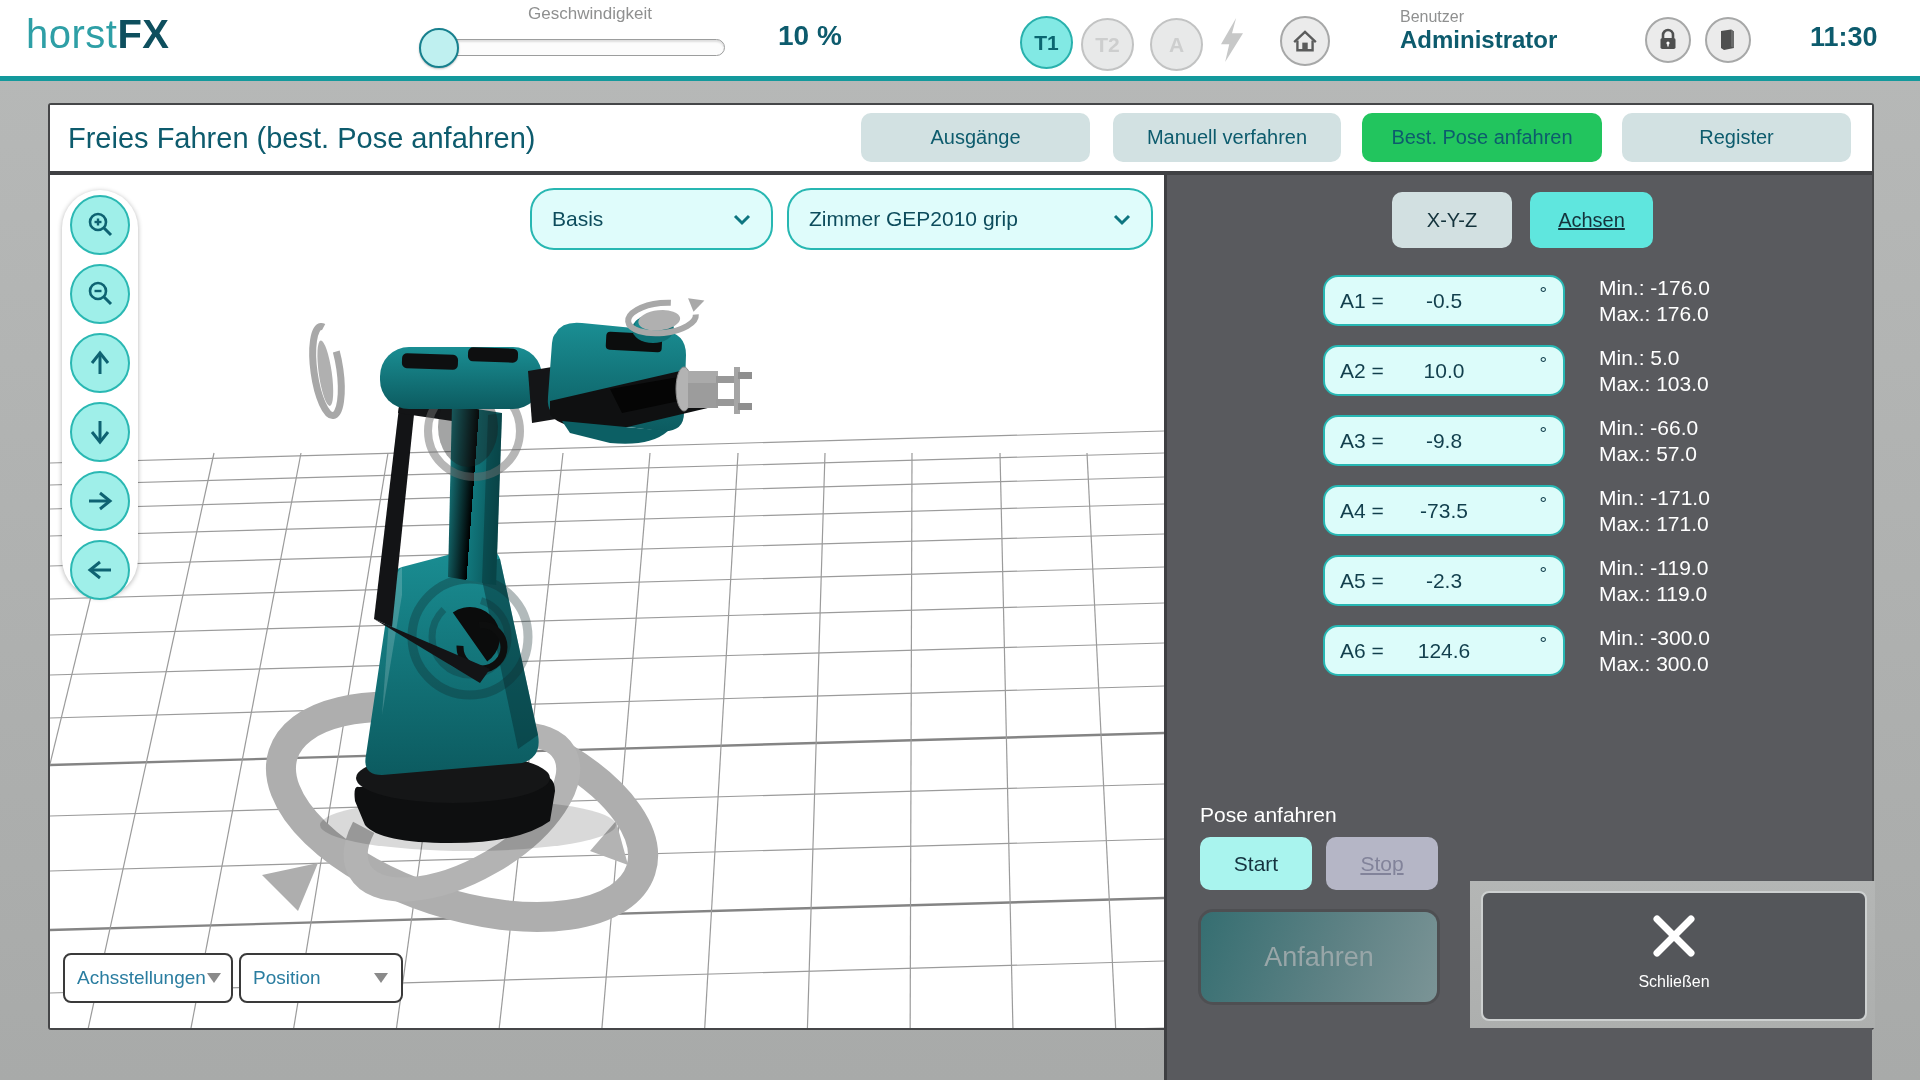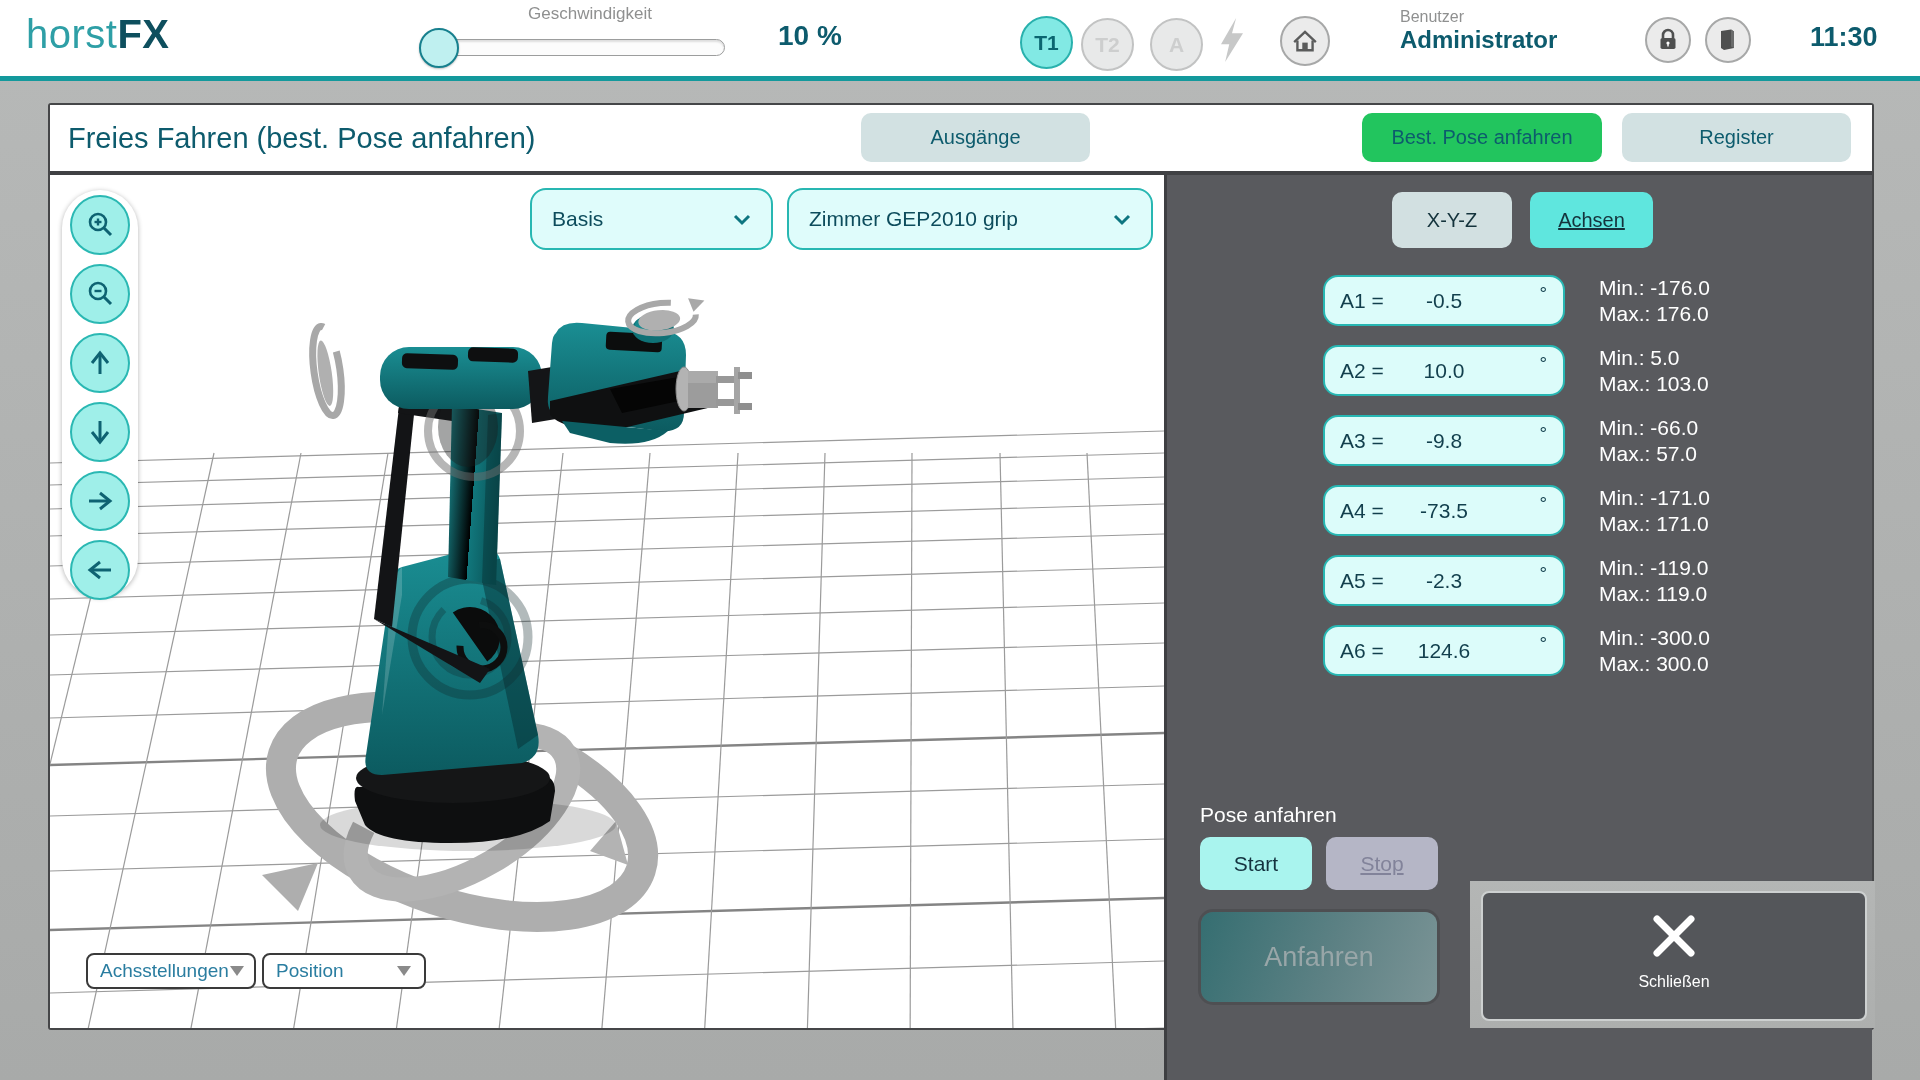--- a/index.html
+++ b/index.html
@@ -40,26 +40,26 @@
   .tab.inactive{background:#d2e1e2;}
   .tab.active{background:#22c55e;}
 
   
   #viewport{left:0;top:70px;width:1114px;height:853px;background:#ffffff;overflow:hidden;}
   #scene{left:0;top:0;}
   #toolbar{left:12px;top:15px;width:76px;height:407px;background:#fff;border-radius:38px;
            box-shadow:0 1px 5px rgba(0,0,0,.3);padding-top:5px;box-sizing:border-box;}
   .tool-btn{width:56px;height:56px;border-radius:50%;background:#9fefe9;border:2px solid #2ab8b3;
             margin:0 auto 9px auto;display:flex;align-items:center;justify-content:center;}
-  .select{height:62px;background:#dffcfb;border:2px solid #28b7b2;border-radius:16px;
+  .select{height:62px;background:#dffcfb;border:2px solid #28b7b2;border-radius:24px;
           display:flex;align-items:center;color:#0d4c5c;font-size:21px;padding:0 20px;
           box-sizing:border-box;justify-content:space-between;}
-  .mini-select{height:36px;background:#ffffff;border:2px solid #3a3a3a;border-radius:8px;
+  .mini-select{height:50px;background:#ffffff;border:2px solid #3a3a3a;border-radius:8px;
           display:flex;align-items:center;justify-content:space-between;color:#2a7da0;
-          font-size:19px;padding:0 12px;box-sizing:border-box;margin-left:23px;}
+          font-size:19px;padding:0 12px;box-sizing:border-box;}
 
   
   #dark-panel{left:1114px;top:70px;width:708px;height:1049px;background:#595a5e;border-left:3px solid #3e3f42;box-sizing:border-box;}
   .view-btn{top:17px;height:56px;border-radius:10px;font-size:20px;font-weight:500;color:#14333c;
             display:flex;align-items:center;justify-content:center;}
   .view-btn.inactive{background:#d2e0e1;}
   .view-btn.active{background:#5fe6de;text-decoration:underline;}
   .axrow{left:0;width:708px;height:60px;}
   .axfield{left:156px;top:0;width:242px;height:51px;background:#dcfcfa;border:2px solid #27b7b3;
            border-radius:15px;box-sizing:border-box;}
@@ -134,20 +134,21 @@
 
   <div class="clock abs">11:30</div>
 </div>
 <div id="teal-line" class="abs"></div>
 
 <div id="panel" class="abs">
 
   <div id="panel-header" class="abs">
     <div id="panel-title" class="abs">Freies Fahren (best. Pose anfahren)</div>
     <div class="tab inactive abs" style="left:811px;width:229px;">Ausgänge</div>
+    <div class="tab inactive abs" style="left:1063px;width:228px;">Manuell verfahren</div>
     <div class="tab active abs" style="left:1312px;width:240px;">Best. Pose anfahren</div>
     <div class="tab inactive abs" style="left:1572px;width:229px;">Register</div>
   </div>
 
   <div id="viewport" class="abs">
 
     <svg id="scene" class="abs" width="1114" height="853" viewBox="0 0 1114 853">
       <defs>
         <linearGradient id="tealV" x1="0" y1="0" x2="1" y2="0.25">
           <stop offset="0" stop-color="#1b9298"></stop>

